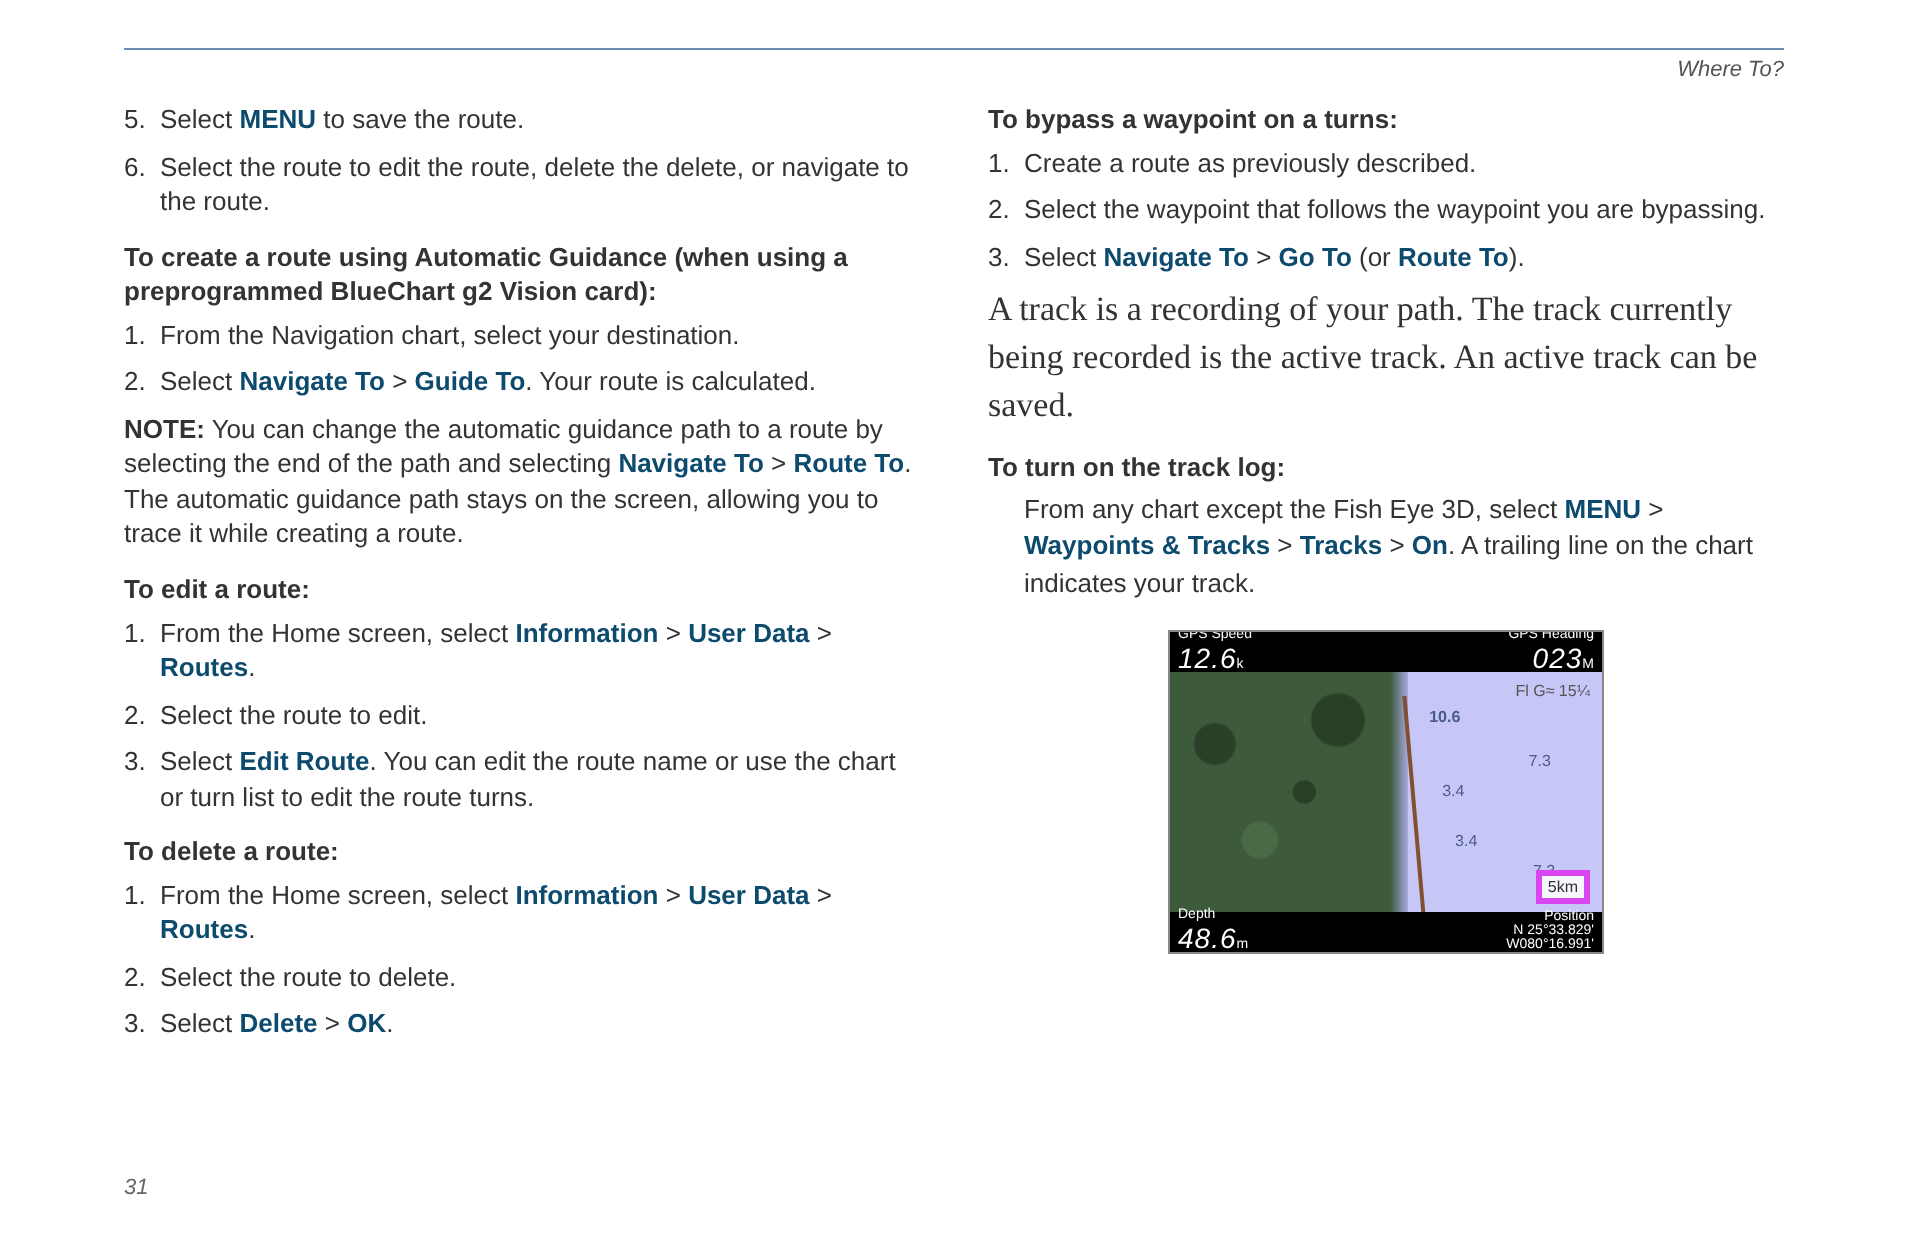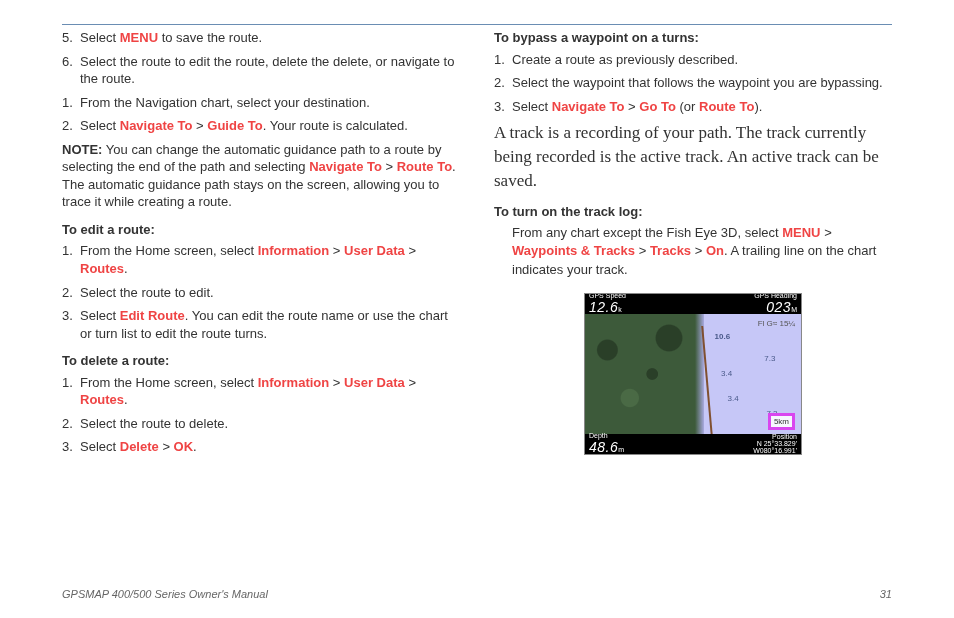--- a/index.html
+++ b/index.html
@@ -33,21 +33,21 @@
   .col {
     flex: 1;
     min-width: 0;
   }
   ol.plain { list-style: none; padding: 0; margin: 0; }
   .num-item { display: flex; margin-bottom: 6px; line-height: 1.35; }
   .num-item .n { width: 18px; flex-shrink: 0; }
   .num-item .t { flex: 1; }
   .sub { margin-top: 2px; margin-bottom: 8px; line-height: 1.35; }
   .section-head { font-weight: bold; margin-top: 10px; margin-bottom: 4px; line-height: 1.35; }
-  .kw { color: #ef4444; font-weight: bold; }
+  .kw { color: #0c4a6e; font-weight: bold; }
   .bold { font-weight: bold; }
   .h2 {
     font-family: Arial, Helvetica, sans-serif;
     font-size: 20px;
     font-weight: bold;
     color: #555;
     margin-top: 14px;
     margin-bottom: 4px;
   }
   .serif { font-family: Georgia, 'Times New Roman', serif; font-size: 17px; line-height: 1.4; color: #333; }
@@ -105,37 +105,39 @@
     position: absolute; bottom: 18px; left: 62px; right: 62px;
     display: flex; justify-content: space-between;
     font-style: italic; font-size: 11px; color: #666;
   }
 </style>
 </head>
 <body>
 
 <div class="page">
   <div class="top-rule"></div>
+  <div class="header-right">Where To?</div>
 
   <div class="columns">
 
     <div class="col">
       <ol class="plain">
         <li class="num-item">
           <span class="n">5.</span>
           <span class="t">
             <span>Select </span><span class="kw">MENU</span><span> to save the route.</span>
           </span>
         </li>
         <li class="num-item">
           <span class="n">6.</span>
           <span class="t">Select the route to edit the route, delete the delete, or navigate to the route.</span>
         </li>
       </ol>
 
+      <div class="section-head">To create a route using Automatic Guidance (when using a preprogrammed BlueChart g2 Vision card):</div>
       <ol class="plain">
         <li class="num-item">
           <span class="n">1.</span>
           <span class="t">From the Navigation chart, select your destination.</span>
         </li>
         <li class="num-item">
           <span class="n">2.</span>
           <span class="t">
             <span>Select </span><span class="kw">Navigate To</span><span> &gt; </span><span class="kw">Guide To</span><span>. Your route is calculated.</span>
           </span>
@@ -246,15 +248,14 @@
               <div class="scr-small">W080°16.991'</div>
             </div>
           </div>
         </div>
       </div>
     </div>
   </div>
 </div>
 
 <div class="footer">
-  <span>GPSMAP 400/500 Series Owner's Manual</span>
   <span>31</span>
 </div>
 
 </body></html>

